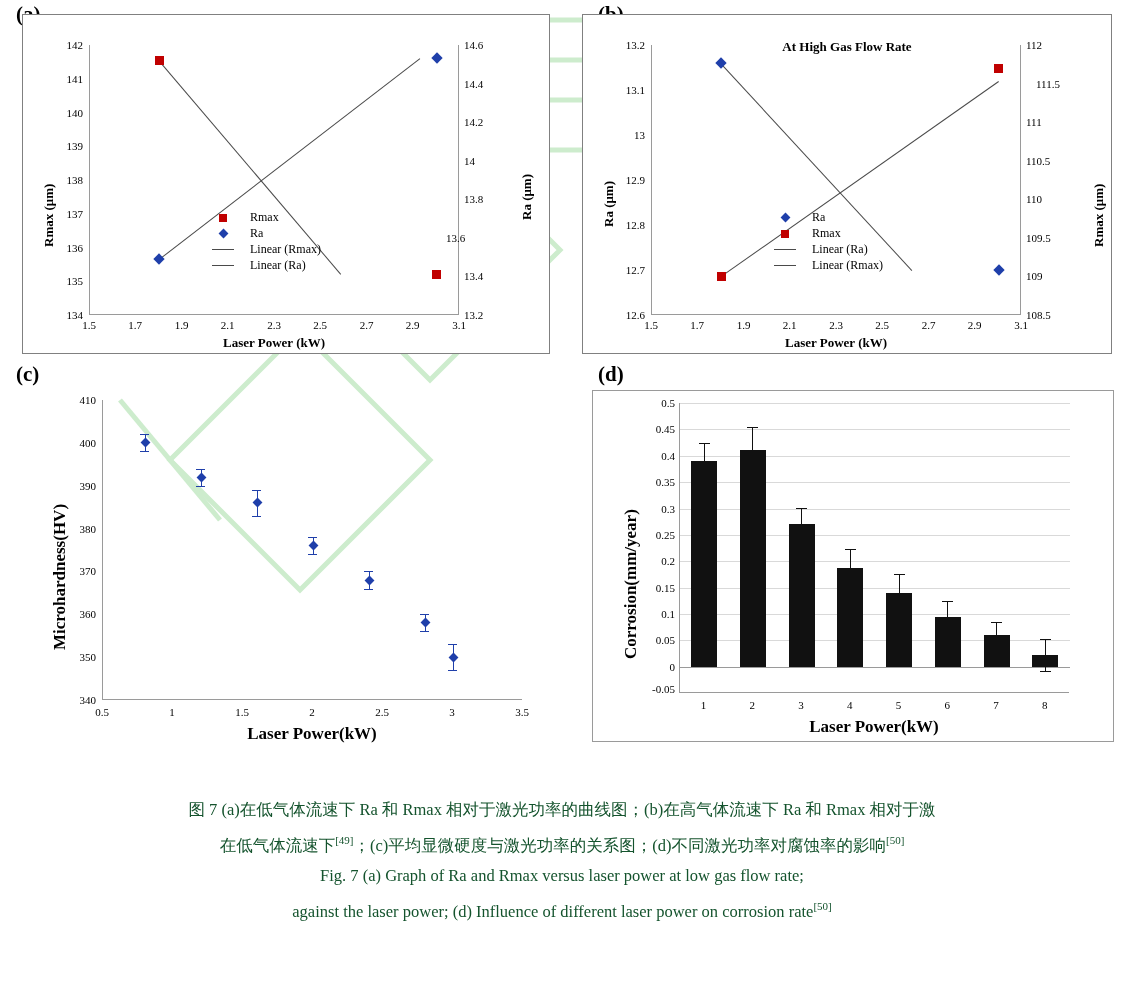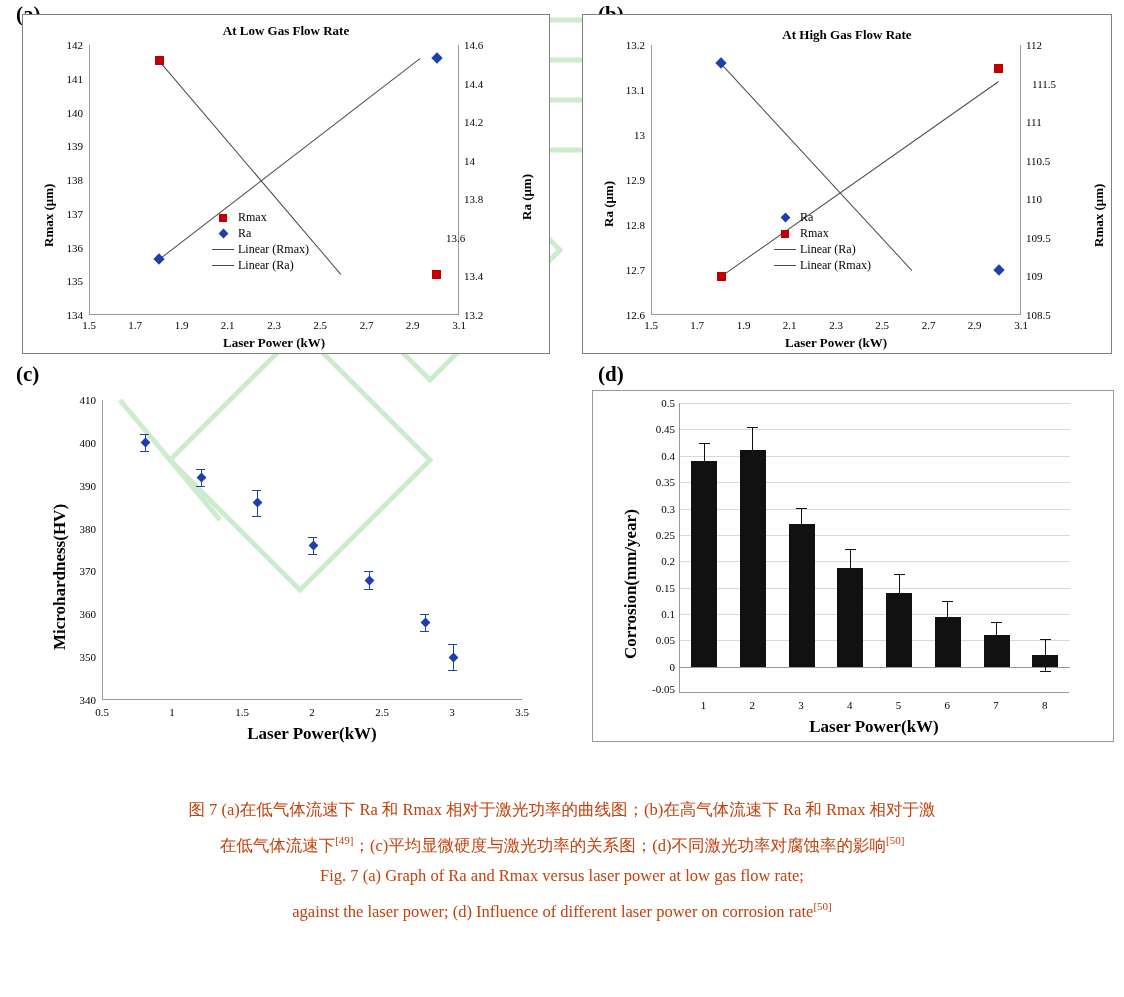--- a/index.html
+++ b/index.html
@@ -34,35 +34,35 @@
   }
   .tick.y{text-align:right;}
   .tick.x{text-align:center;}
   .series-line{position:absolute;height:0;border-top:1px solid #4a4a4a;transform-origin:0 0;}
   .marker-sq{position:absolute;width:9px;height:9px;background:#c00000;}
   .marker-di{position:absolute;width:8px;height:8px;background:#1f3faa;transform:rotate(45deg);}
   .legend{position:absolute;font-size:12px;font-family:"Liberation Serif", serif;}
   .legend-row{display:flex;align-items:center;height:15px;margin-bottom:1px;}
   .legend-key{width:26px;display:flex;align-items:center;justify-content:center;}
   .legend-line{width:22px;height:0;border-top:1px solid #4a4a4a;}
-  .legend-text{margin-left:2px;}
+  .legend-text{margin-left:14px;}
   
   .cpoint{position:absolute;}
   .cpoint .dot{position:absolute;width:7px;height:7px;background:#1f3faa;transform:rotate(45deg);}
   .cpoint .bar{position:absolute;width:1px;background:#1f3faa;}
   .cpoint .cap{position:absolute;height:1px;width:9px;background:#1f3faa;}
   
   .dbar{position:absolute;background:#111;}
   .derr{position:absolute;width:1px;background:#111;}
   .dcap{position:absolute;height:1px;width:11px;background:#111;}
   .gridline{position:absolute;height:1px;background:#d9d9d9;}
   .caption{
     position:absolute;left:0;top:795px;width:1124px;
     font-family:"Liberation Serif", serif;font-size:16.5px;line-height:30px;
-    text-align:center;color:#c2410c;
+    text-align:center;color:#14532d;
   }
   .cap-line{display:block;}
   .cap-line.just{
     text-align:justify;text-align-last:center;padding:0 60px;
   }
   sup{font-size:11px;}
   
   .wm{position:absolute;left:0;top:0;width:1124px;height:790px;pointer-events:none;}
   .wm svg{width:100%;height:100%;}
 </style>
@@ -86,21 +86,20 @@
         <path d="M170 290 L280 290"></path>
         <path d="M120 400 L220 520"></path>
       </g>
     </svg>
   </div>
 
   <div class="panel" style="left:0;top:0;width:560px;height:365px;">
     <div class="panel-label" style="position:absolute;left:16px;top:2px;">(a)</div>
 
     <div class="chartbox" style="left:22px;top:14px;width:528px;height:340px;">
-      <div class="chart-title" style="top:8px;">At Low Gas Flow Rate</div>
 
       <div class="plotarea" style="left:66px;top:30px;width:370px;height:270px;border-left:1px solid #9a9a9a;border-right:1px solid #9a9a9a;border-bottom:1px solid #9a9a9a;">
 
         <div class="series-line" style="left:69px;top:15px;width:281.3px;transform:rotate(49.6deg);"></div>
 
         <div class="series-line" style="left:69px;top:214px;width:329.4px;transform:rotate(-37.6deg);"></div>
 
         <div class="marker-sq" style="left:65px;top:11px;"></div>
         <div class="marker-sq" style="left:342px;top:225px;"></div>
         <div class="marker-di" style="left:65px;top:210px;"></div>
@@ -166,21 +165,21 @@
       <div class="axis-label" style="left:66px;top:320px;width:370px;">Laser Power (kW)</div>
       <div class="axis-label vert" style="left:18px;top:232px;transform:rotate(-90deg);">Rmax (μm)</div>
       <div class="axis-label vert" style="left:496px;top:205px;transform:rotate(-90deg);">Ra (μm)</div>
     </div>
   </div>
 
   <div class="panel" style="left:562px;top:0;width:562px;height:365px;">
     <div class="panel-label" style="position:absolute;left:36px;top:2px;">(b)</div>
 
     <div class="chartbox" style="left:20px;top:14px;width:530px;height:340px;">
-      <div class="chart-title" style="top:12px;">At High Gas Flow Rate</div>
+      <div class="chart-title" style="top:24px;">At High Gas Flow Rate</div>
 
       <div class="plotarea" style="left:68px;top:30px;width:370px;height:270px;border-left:1px solid #9a9a9a;border-right:1px solid #9a9a9a;border-bottom:1px solid #9a9a9a;">
 
         <div class="series-line" style="left:69px;top:18px;width:282px;transform:rotate(47.3deg);"></div>
 
         <div class="series-line" style="left:69px;top:231px;width:339.3px;transform:rotate(-35.1deg);"></div>
 
         <div class="marker-di" style="left:65px;top:14px;"></div>
         <div class="marker-di" style="left:343px;top:221px;"></div>
         <div class="marker-sq" style="left:65px;top:227px;"></div>
@@ -216,21 +215,21 @@
 
       <div class="tick y" style="left:26px;top:24px;width:36px;">13.2</div>
       <div class="tick y" style="left:26px;top:69px;width:36px;">13.1</div>
       <div class="tick y" style="left:26px;top:114px;width:36px;">13</div>
       <div class="tick y" style="left:26px;top:159px;width:36px;">12.9</div>
       <div class="tick y" style="left:26px;top:204px;width:36px;">12.8</div>
       <div class="tick y" style="left:26px;top:249px;width:36px;">12.7</div>
       <div class="tick y" style="left:26px;top:294px;width:36px;">12.6</div>
 
       <div class="tick" style="left:443px;top:24px;width:44px;text-align:left;font-family:Liberation Serif, serif;">112</div>
-      <div class="tick" style="left:429px;top:62.6px;width:44px;text-align:right;">111.5</div>
+      <div class="tick" style="left:443px;top:62.6px;width:44px;text-align:center;">111.5</div>
       <div class="tick" style="left:443px;top:101.1px;width:44px;text-align:left;">111</div>
       <div class="tick" style="left:443px;top:139.7px;width:44px;text-align:left;">110.5</div>
       <div class="tick" style="left:443px;top:178.3px;width:44px;text-align:left;">110</div>
       <div class="tick" style="left:443px;top:216.9px;width:44px;text-align:left;">109.5</div>
       <div class="tick" style="left:443px;top:255.4px;width:44px;text-align:left;">109</div>
       <div class="tick" style="left:443px;top:294px;width:44px;text-align:left;">108.5</div>
 
       <div class="tick x" style="left:50px;top:304px;width:36px;">1.5</div>
       <div class="tick x" style="left:96.2px;top:304px;width:36px;">1.7</div>
       <div class="tick x" style="left:142.5px;top:304px;width:36px;">1.9</div>

